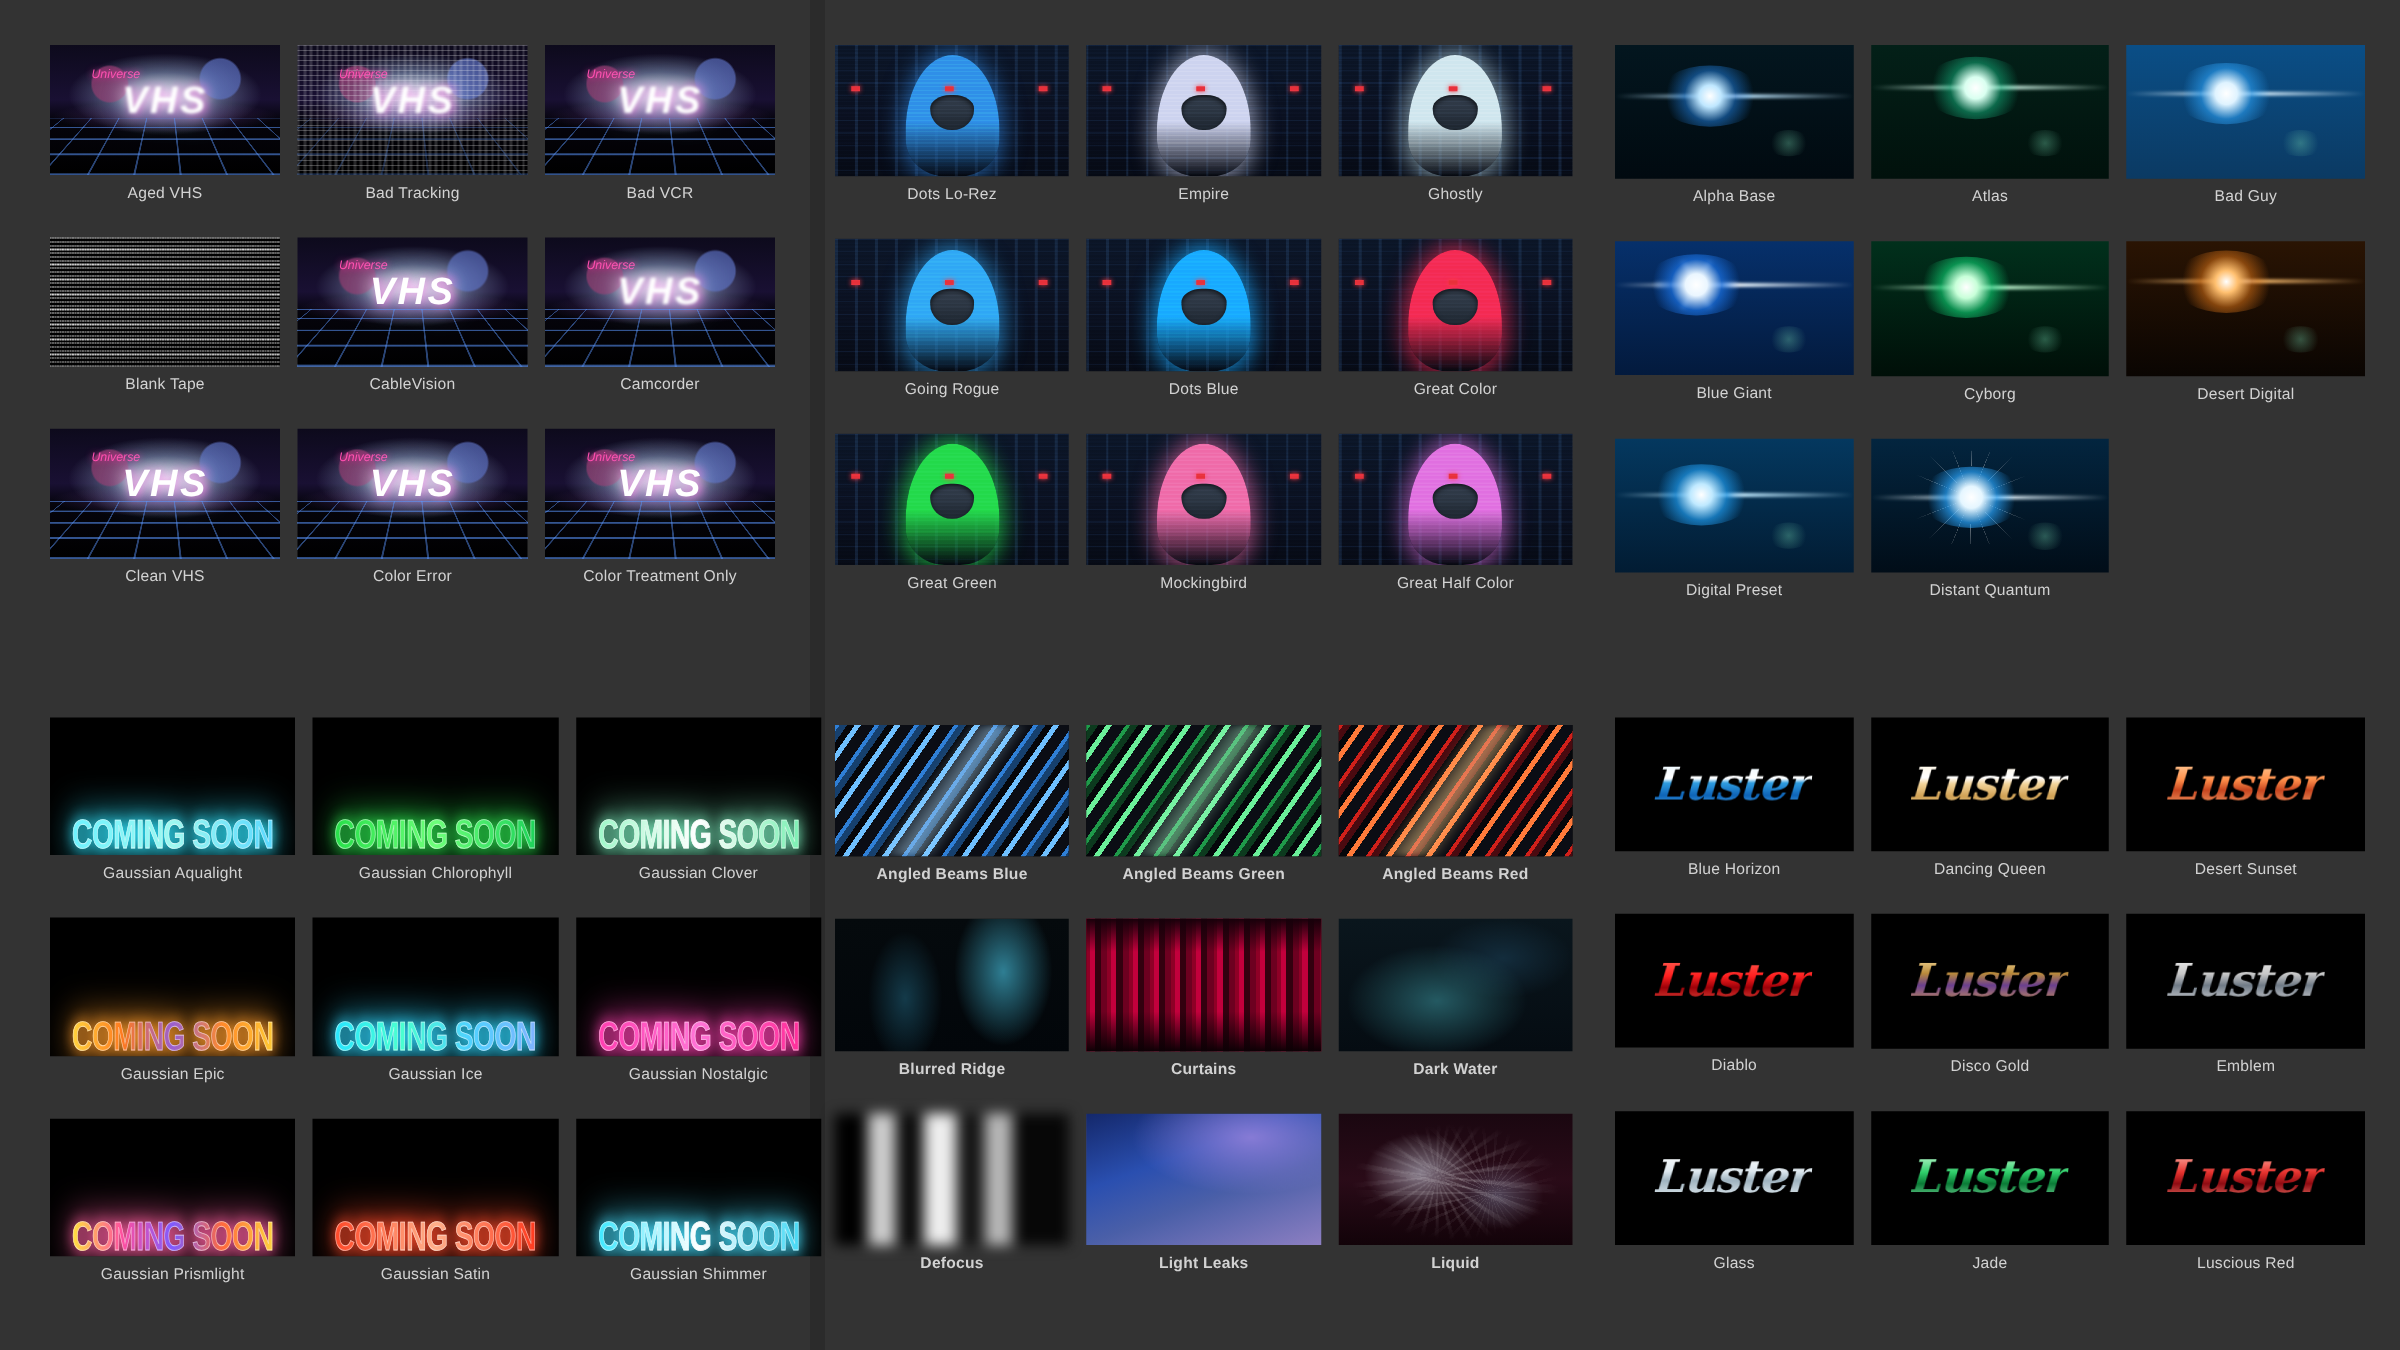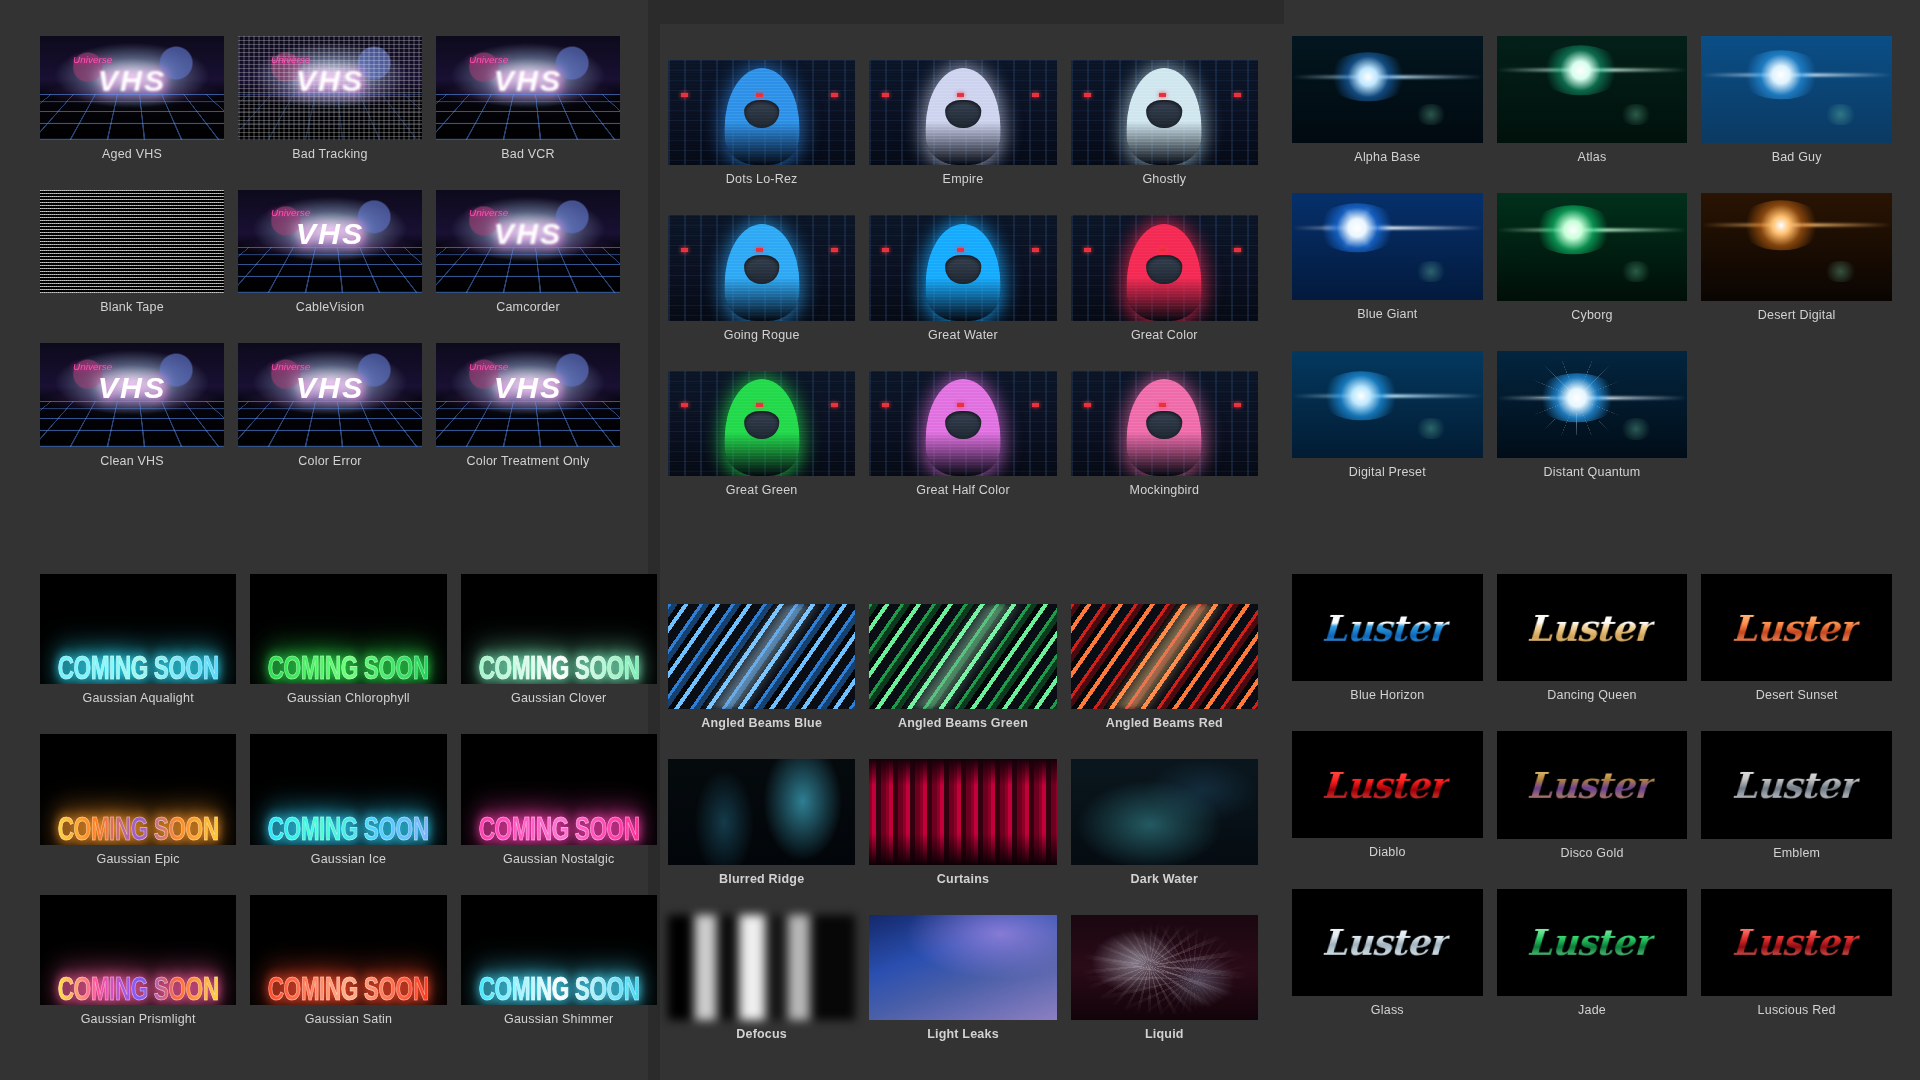--- a/index.html
+++ b/index.html
@@ -18,21 +18,21 @@
   .band { position:absolute; left:0; width:1920px; }
   .band-top { top:0; height:536px; }
   .band-bottom { top:536px; height:544px; }
 
   .panel {
     position:absolute;
     top:0; height:100%;
     background:#333333;
   }
   .panel.p1 { left:0px;    width:648px; }
-  .panel.p2 { left:660px;  width:624px;margin-top:24px; }
+  .panel.p2 { left:660px;  width:624px; }
   .panel.p3 { left:1284px; width:636px; }
 
   .grid {
     position:absolute;
     display:grid;
     grid-template-columns:repeat(3, 1fr);
     column-gap:14px;
   }
   
   .p1 .grid { left:40px; top:36px; width:580px; row-gap:28px; }
@@ -424,21 +424,21 @@
           <div class="cell">
             <div class="thumb scifi" style="--fg:#18a9ff;--glow:rgba(24,169,255,0.70)">
               <div class="bg-panels"></div>
               <div class="figure"></div>
               <div class="face"></div>
               <span class="led a"></span>
               <span class="led b"></span>
               <span class="led c"></span>
               <div class="scan"></div>
             </div>
-            <div class="caption">Great Water</div>
+            <div class="caption">Dots Blue</div>
           </div>
           <div class="cell">
             <div class="thumb scifi" style="--fg:#f42a52;--glow:rgba(244,42,82,0.65)">
               <div class="bg-panels"></div>
               <div class="figure"></div>
               <div class="face"></div>
               <span class="led a"></span>
               <span class="led b"></span>
               <span class="led c"></span>
               <div class="scan"></div>
@@ -451,42 +451,42 @@
               <div class="figure"></div>
               <div class="face"></div>
               <span class="led a"></span>
               <span class="led b"></span>
               <span class="led c"></span>
               <div class="scan"></div>
             </div>
             <div class="caption">Great Green</div>
           </div>
           <div class="cell">
+            <div class="thumb scifi" style="--fg:#ef6aa8;--glow:rgba(239,106,168,0.60)">
+              <div class="bg-panels"></div>
+              <div class="figure"></div>
+              <div class="face"></div>
+              <span class="led a"></span>
+              <span class="led b"></span>
+              <span class="led c"></span>
+              <div class="scan"></div>
+            </div>
+            <div class="caption">Mockingbird</div>
+          </div>
+          <div class="cell">
             <div class="thumb scifi" style="--fg:#e06fe0;--glow:rgba(224,111,224,0.60)">
               <div class="bg-panels"></div>
               <div class="figure"></div>
               <div class="face"></div>
               <span class="led a"></span>
               <span class="led b"></span>
               <span class="led c"></span>
               <div class="scan"></div>
             </div>
             <div class="caption">Great Half Color</div>
-          </div>
-          <div class="cell">
-            <div class="thumb scifi" style="--fg:#ef6aa8;--glow:rgba(239,106,168,0.60)">
-              <div class="bg-panels"></div>
-              <div class="figure"></div>
-              <div class="face"></div>
-              <span class="led a"></span>
-              <span class="led b"></span>
-              <span class="led c"></span>
-              <div class="scan"></div>
-            </div>
-            <div class="caption">Mockingbird</div>
           </div>
         </div>
     </div>
     <div class="panel p3">
       <div class="grid">
           <div class="cell">
             <div class="thumb flare" style="background:linear-gradient(#03161f,#010a10);--c1:#bfe7ff;--c2:rgba(30,120,210,0.55);--fx:40%;--fy:38%">
               <div class="streak"></div>
               <div class="core"></div>
               <div class="ghost"></div>

